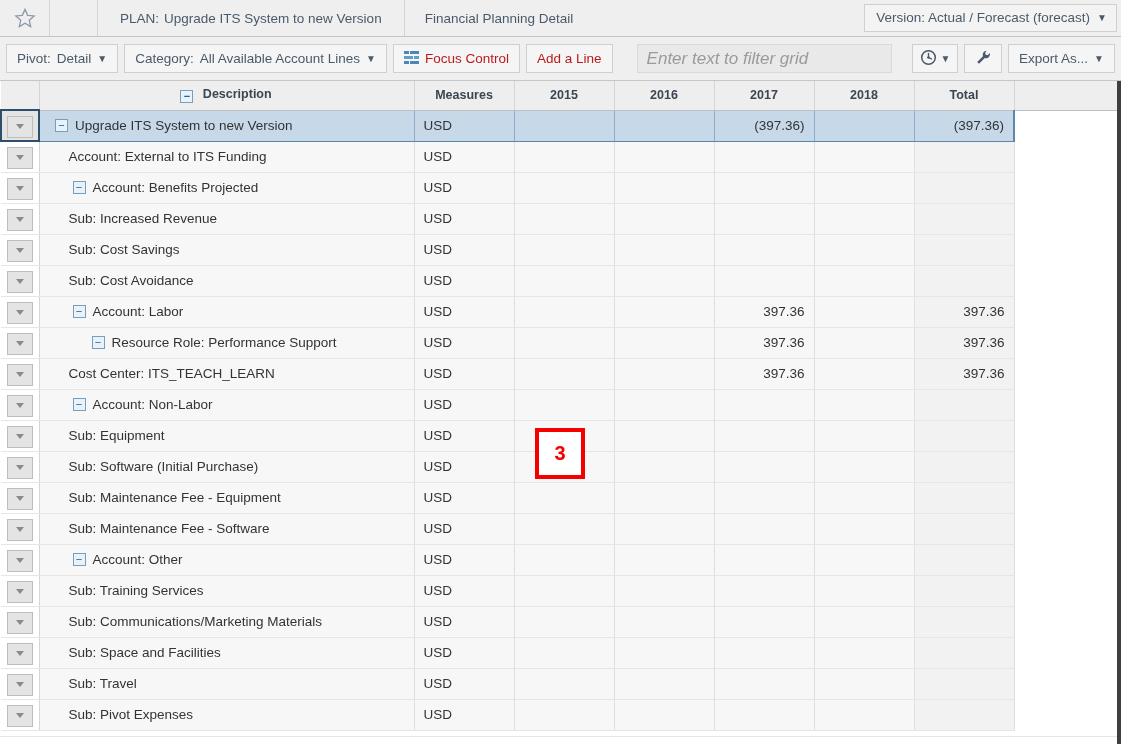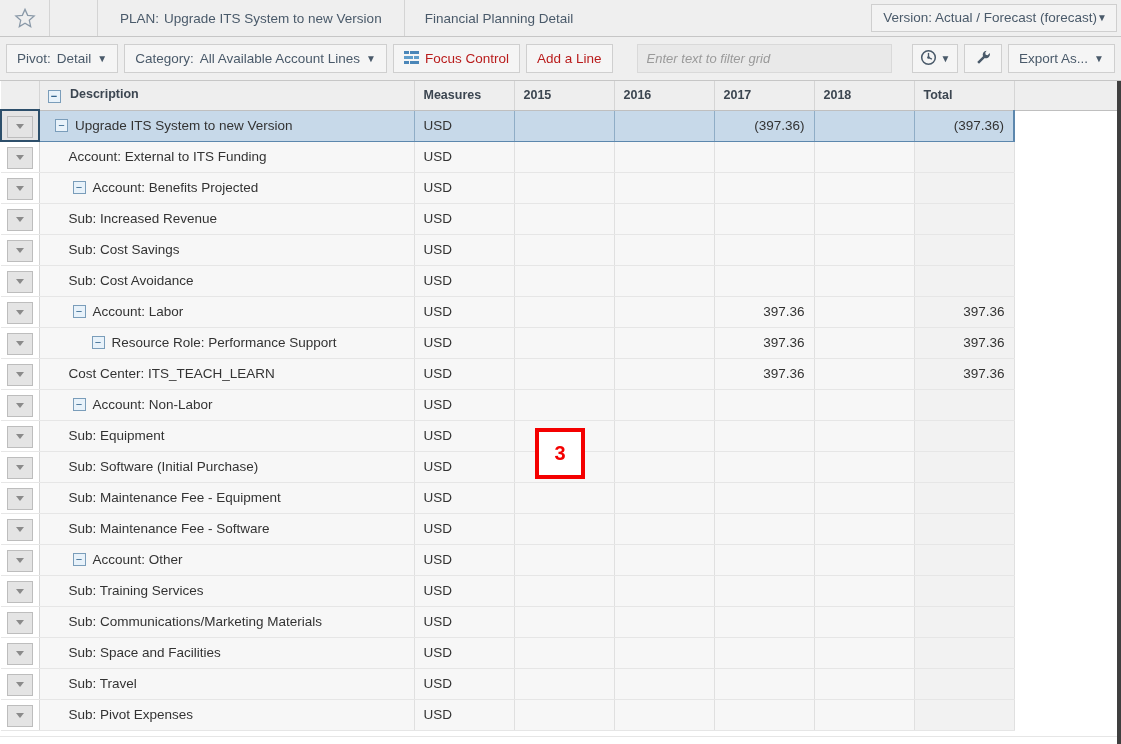--- a/index.html
+++ b/index.html
@@ -45,21 +45,21 @@
   .hdr-version {
     align-self: center;
     margin-right: 4px;
     padding: 5px 9px 6px 11px;
     border: 1px solid #cfcfcf;
     background: #f3f3f3;
     color: #4a5a6a;
     font-size: 13.5px;
     white-space: nowrap;
     cursor: pointer;
-    display: flex; align-items: center; 
+    display: flex; align-items: center; gap: 7px;
   }
   .caret { font-size: 10px; line-height: 1; color: #4a5a6a; }
 
   
   .toolbar {
     position: absolute; left: 0; top: 37px; width: 1121px; height: 44px;
     background: #efefef;
     border-bottom: 1px solid #c6c6c6;
     display: flex; align-items: center;
     padding: 0 6px;
@@ -83,21 +83,21 @@
     display: flex; align-items: center; justify-content: center;
     border: 1px solid #cfcfcf; background: #f5f5f5; cursor: pointer;
   }
   .tb-icon-btn.wide { width: 46px; gap: 4px; }
   .tb-filter {
     height: 29px; width: 255px;
     border: 1px solid #d9d9d9;
     background: #e9e9e9;
     color: #9a9a9a;
     font-family: "Liberation Sans", sans-serif;
-    font-size: 13px;
+    font-size: 17px;
     font-style: italic;
     padding: 0 9px;
     margin-left: 18px;
     outline: none;
   }
   .tb-filter::placeholder { color: #9a9a9a; font-style: italic; }
   .tb-spacer { flex: 1 1 auto; }
 
   
   .grid {
@@ -123,21 +123,21 @@
   table.gt col.c-fill   { width: 104px; }
 
   thead th {
     height: 29px;
     background: #eeeeee;
     border-right: 1px solid #d5d5d5;
     border-bottom: 1px solid #bfbfbf;
     font-size: 12.5px;
     font-weight: bold;
     color: #3c4651;
-    text-align: left;
+    text-align: center;
     padding: 0 9px;
     white-space: nowrap;
     cursor: pointer;
   }
   thead th.h-handle { padding: 0; border-right: 1px solid #d5d5d5; cursor: default; }
   thead th.h-desc { padding-left: 8px; }
   thead th.h-fill { border-right: none; cursor: default; }
 
   .hdr-collapse {
     display: inline-flex; align-items: center; justify-content: center;

